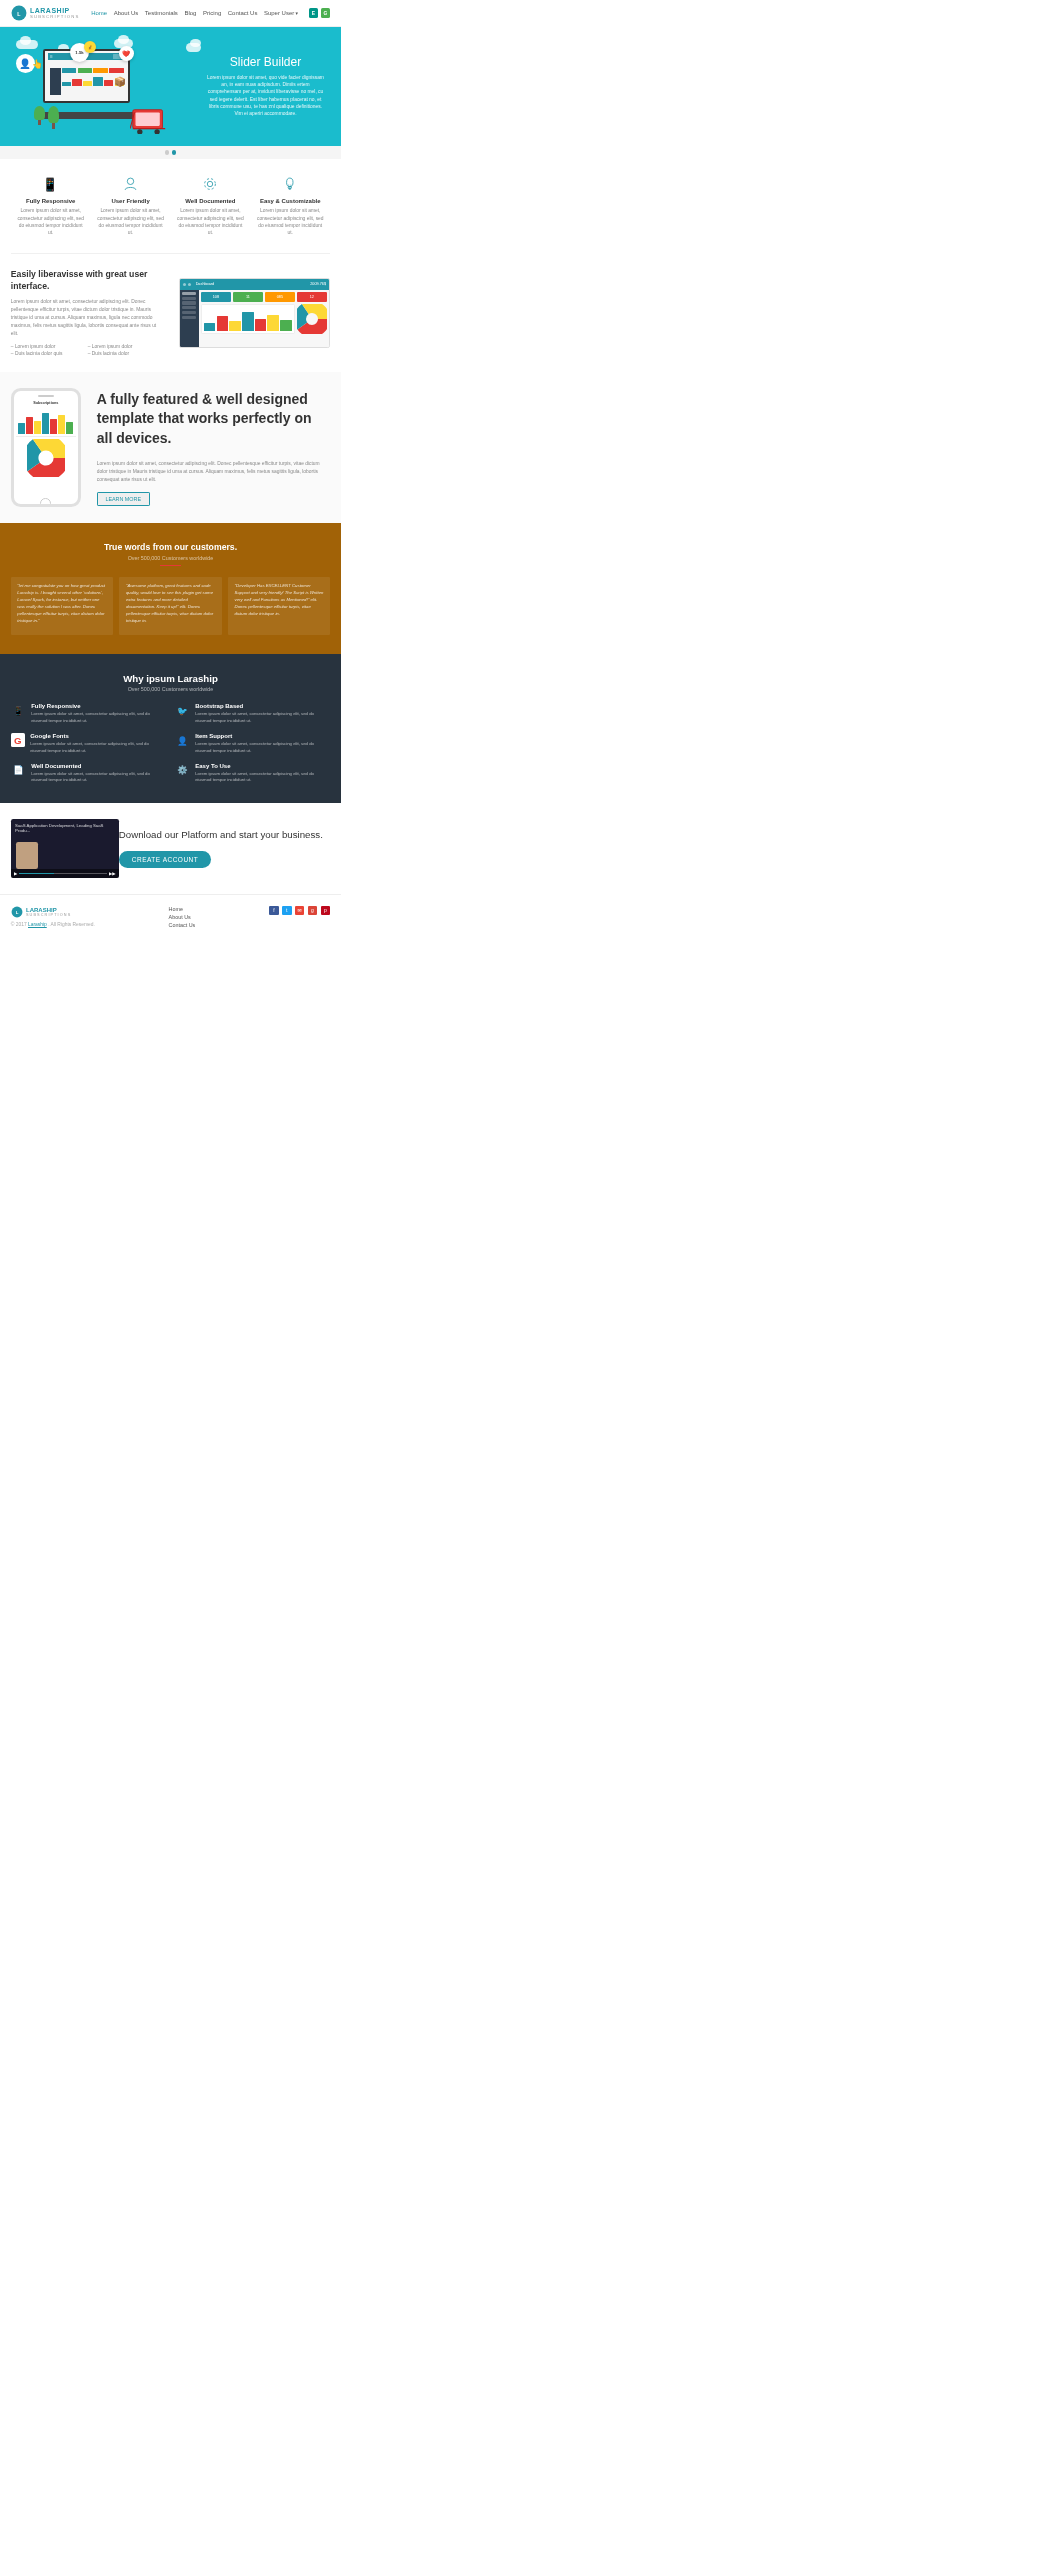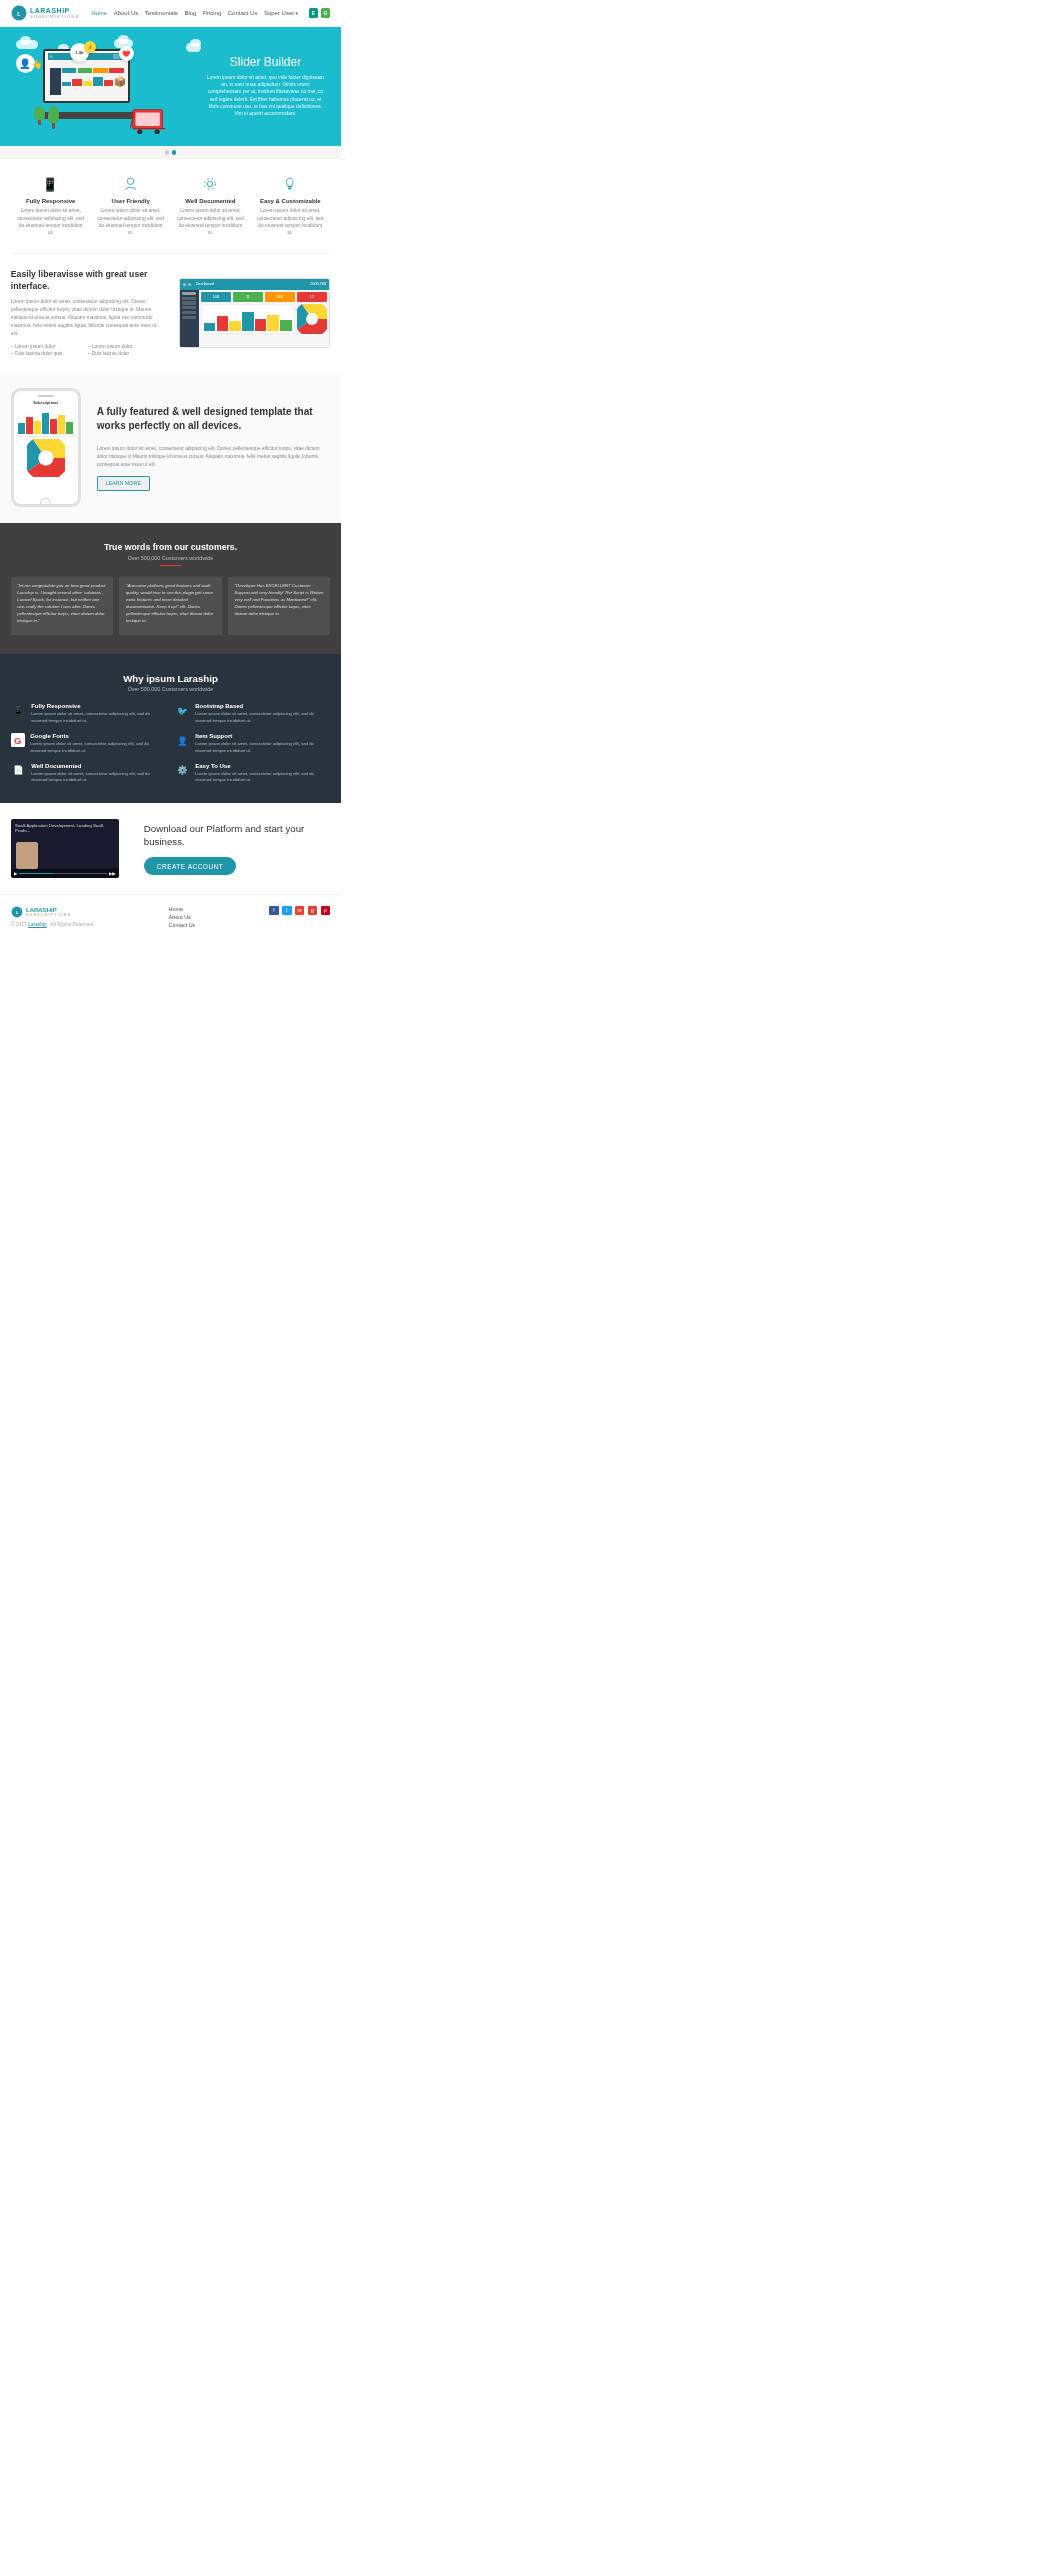--- a/index.html
+++ b/index.html
@@ -351,35 +351,35 @@
       margin: 0 auto;
     }
     .phone-home-btn {
       width: 10.8px;
       height: 10.8px;
       border-radius: 50%;
       border: 1.1px solid #ccc;
       margin: 2.2px auto 0;
     }
     .mobile-text { flex: 1; }
-    .mobile-title { font-size: 10px; color: #333; margin-bottom: 12px; line-height: 1.4; }
+    .mobile-title { font-size: 14px; color: #333; margin-bottom: 12px; line-height: 1.4; }
     .mobile-desc { font-size: 4.9px; color: #888; line-height: 1.6; margin-bottom: 7.6px; }
     .learn-more-btn {
       display: inline-block;
       border: 0.5px solid #2196a8;
       color: #2196a8;
       padding: 3.2px 7.6px;
       font-size: 5.4px;
       border-radius: 1.1px;
       cursor: pointer;
     }
 
     
     .testimonials {
-      background: #404040;
+      background: #a16207;
       padding: 19px 10.8px;
       text-align: center;
     }
     .testimonials-title { font-size: 8.7px; color: #fff; margin-bottom: 2.2px; }
     .testimonials-sub { font-size: 5.4px; color: rgba(255,255,255,0.6); margin-bottom: 4.3px; }
     .testimonials-divider {
       width: 21.6px;
       height: 1.1px;
       background: #e53935;
       margin: 0 auto 10.8px;
@@ -435,21 +435,21 @@
       justify-content: center;
     }
     .why-item-text {}
     .why-item-title { font-size: 6px; color: #fff; font-weight: bold; margin-bottom: 2.2px; }
     .why-item-desc { font-size: 4.3px; color: rgba(255,255,255,0.6); line-height: 1.5; }
 
     
     .download-section {
       display: flex;
       padding: 16px 10.8px;
-      gap: 25px;
+      gap: 0;
       align-items: center;
       background: #fff;
     }
     .download-video {
       width: 108px;
       height: 59px;
       background: #1a1a2e;
       border-radius: 2.2px;
       overflow: hidden;
       position: relative;

